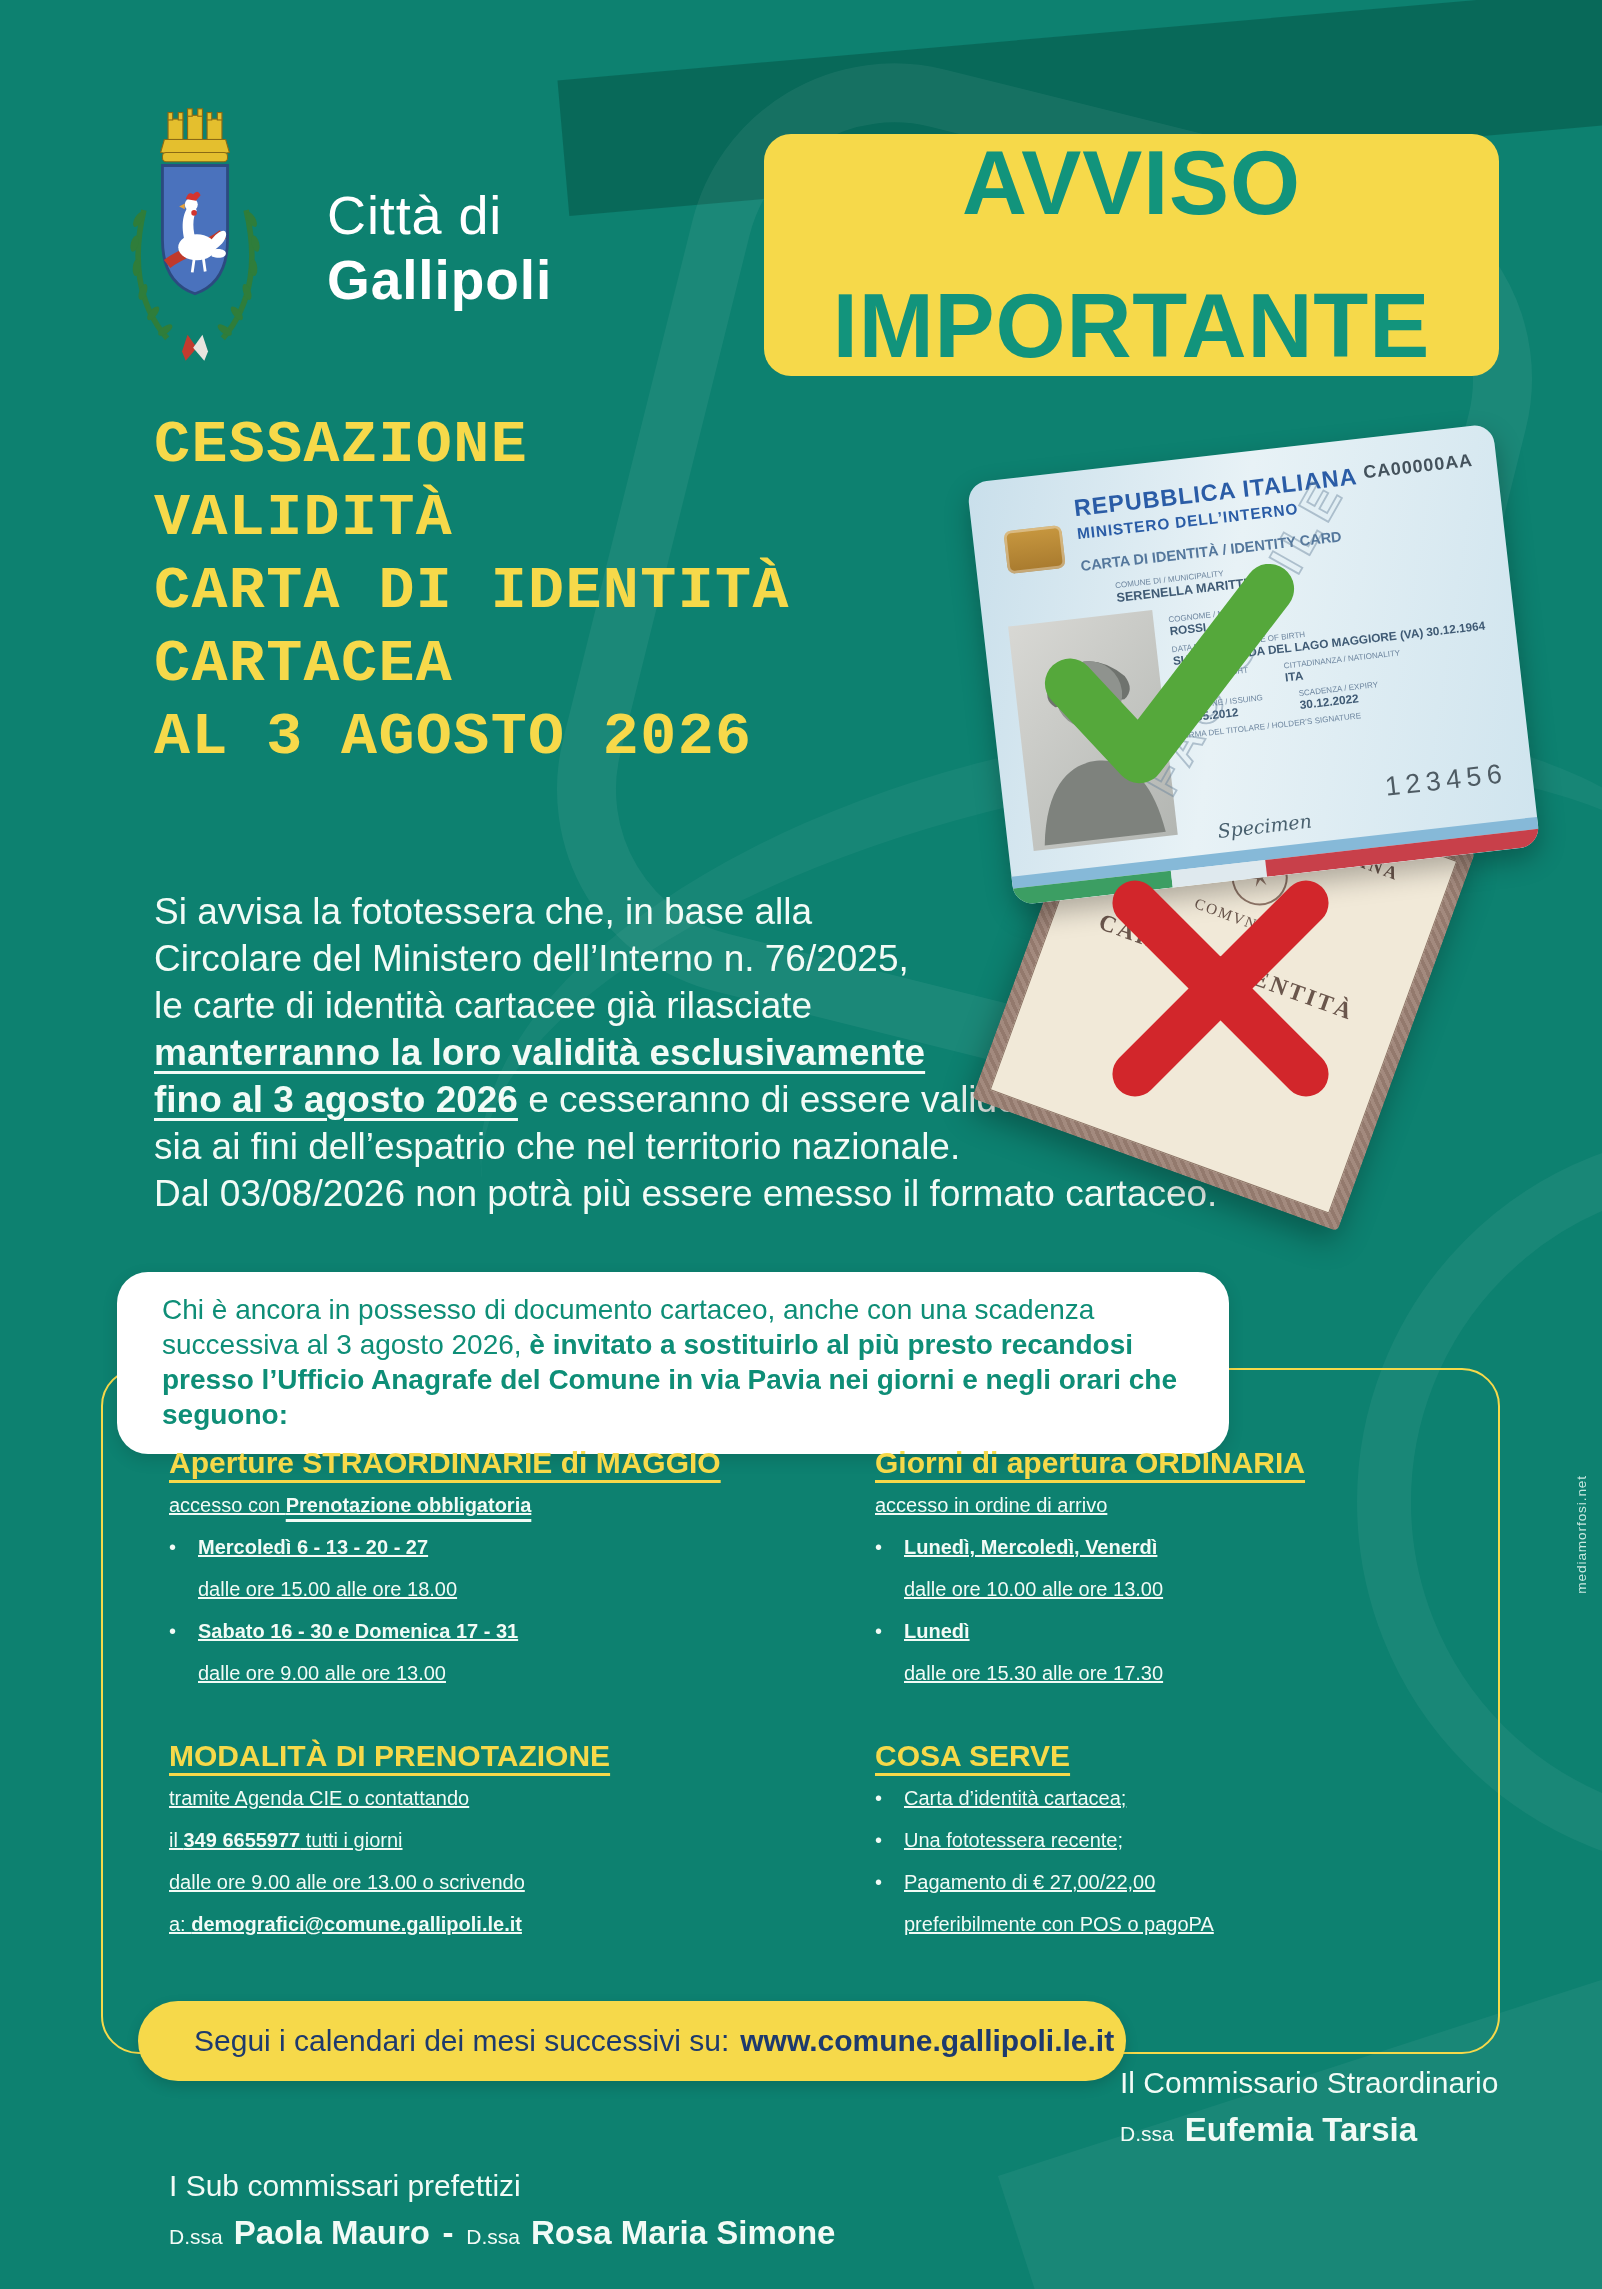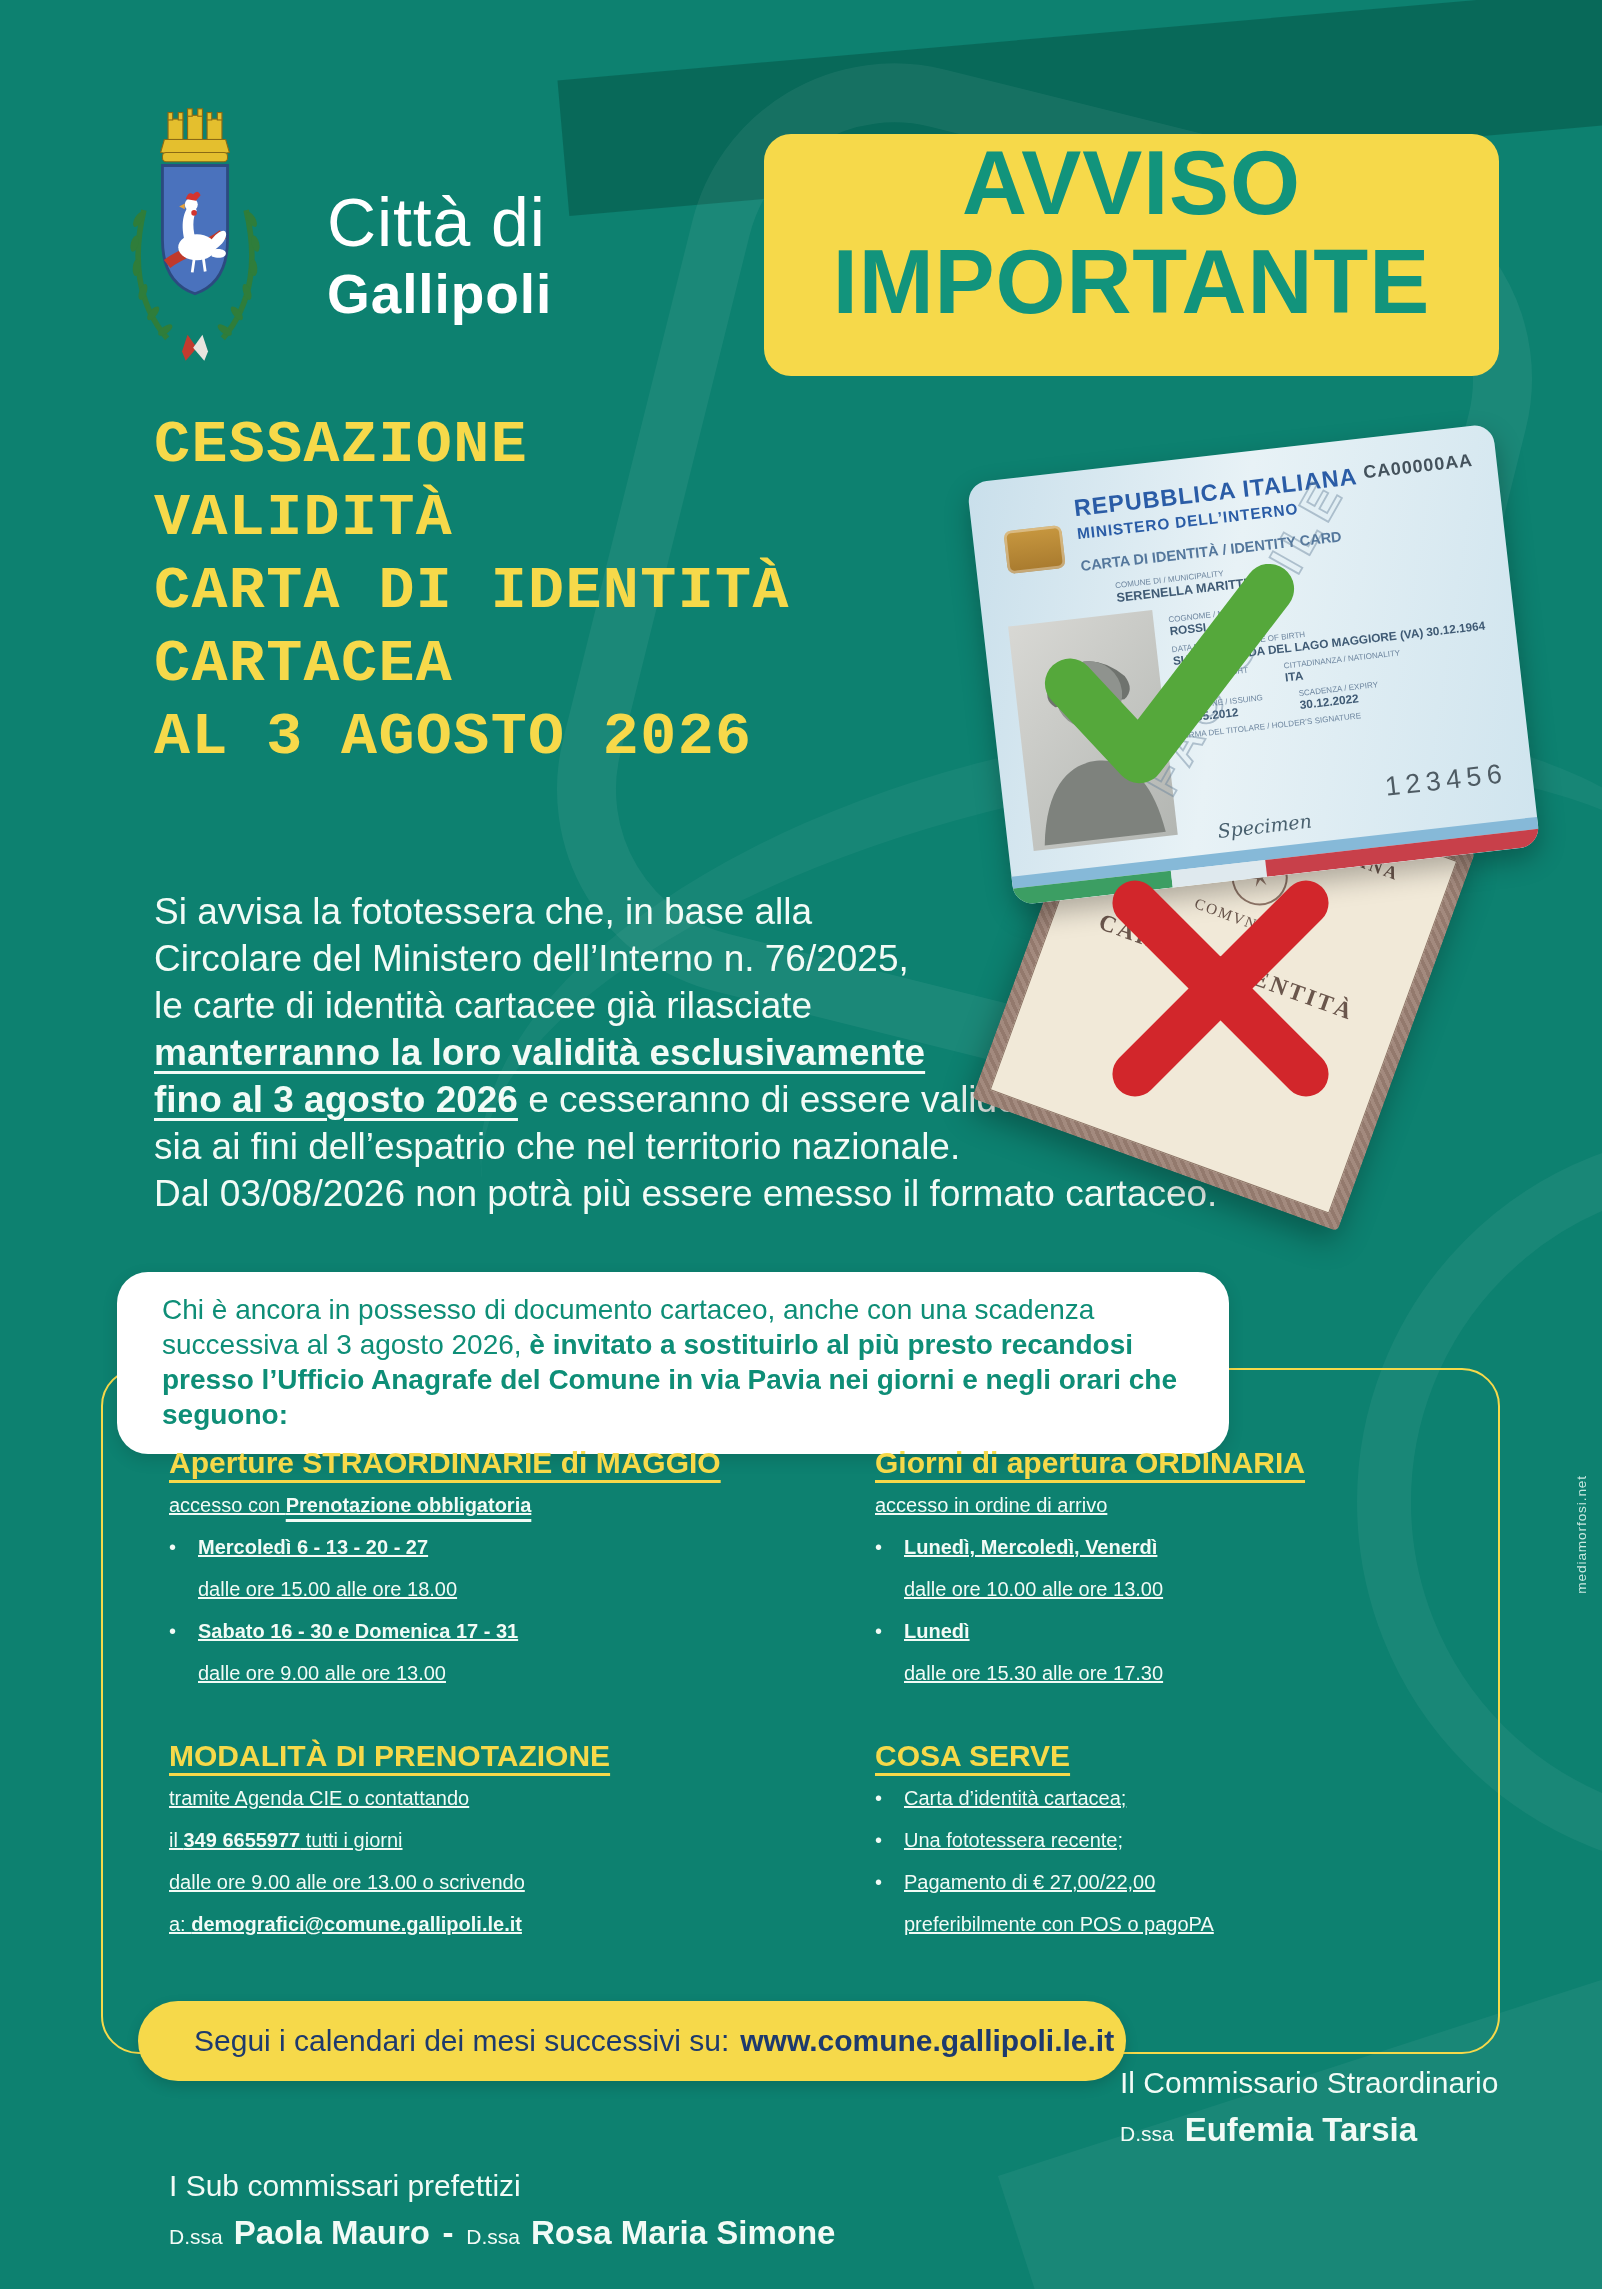--- a/index.html
+++ b/index.html
@@ -22,25 +22,25 @@
   .wm-ring{left:1357px;top:1131px;width:742px;height:742px;
     border:54px solid rgba(255,255,255,.05);border-radius:50%;}
   .wm-band-bottom{left:1040px;top:2026px;width:905px;height:416px;
     background:rgba(255,255,255,.05);transform:rotate(-18deg);}
   .wm-swoosh{left:470px;top:742px;width:1266px;height:633px;
     border-top:50px solid rgba(255,255,255,.045);border-radius:50%;transform:rotate(-12deg);}
 
   
   .crest{left:116px;top:107px;width:158px;height:262px;}
   .city-name{left:327px;top:188px;color:#fff;line-height:1.0;}
-  .city-name .l1{font-size:68px;font-weight:400;letter-spacing:0.9px;}
+  .city-name .l1{font-size:54px;font-weight:400;letter-spacing:0.9px;}
   .city-name .l2{font-size:55px;font-weight:bold;margin-top:11px;letter-spacing:0.9px;}
 
   .avviso-badge{left:764px;top:134px;width:735px;height:242px;background:var(--yellow);
-    border-radius:27px;display:flex;flex-direction:column;justify-content:flex-start;
+    border-radius:27px;display:flex;flex-direction:column;justify-content:space-between;
     align-items:center;z-index:2;}
   .avviso-badge .line{font-size:90px;font-weight:bold;color:var(--teal-text);
     line-height:1.1;letter-spacing:0.9px;}
 
   
   .headline{left:154px;top:409px;z-index:2;}
   .hl{font-size:60px;line-height:73px;font-weight:bold;color:var(--yellow);letter-spacing:1.4px;font-family:Liberation Mono, monospace;}
 
   
   .intro{left:154px;top:888px;width:1411px;z-index:3;}

